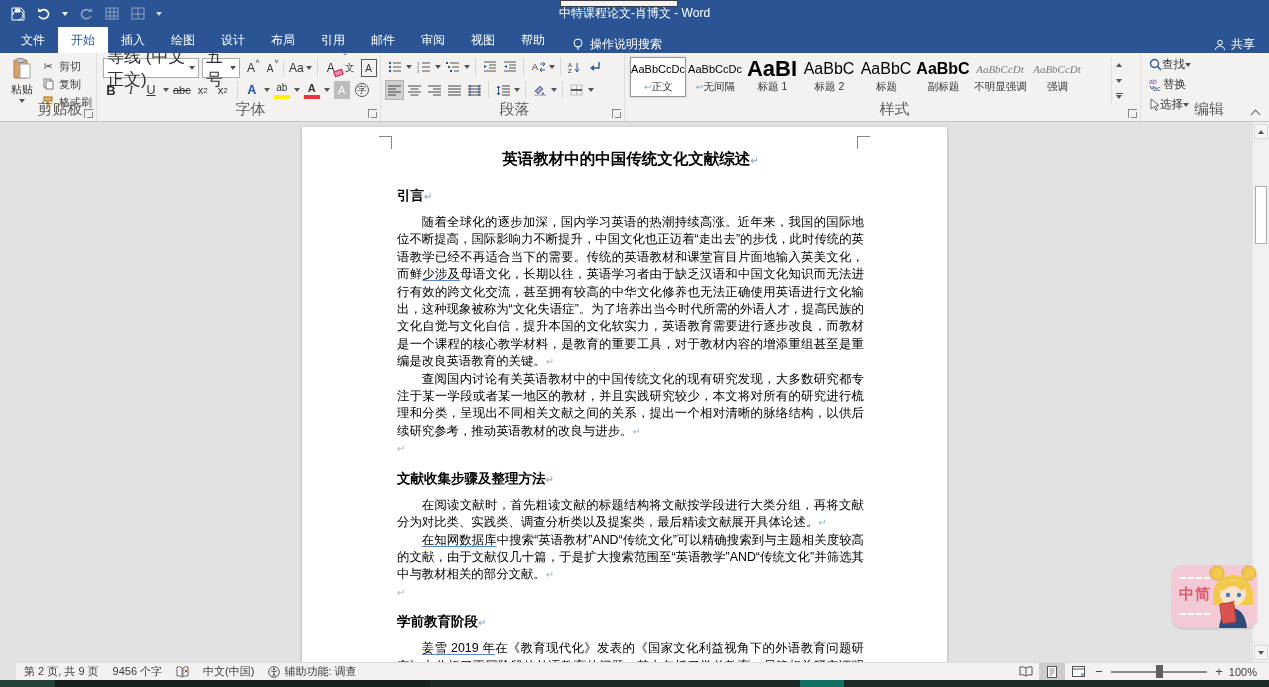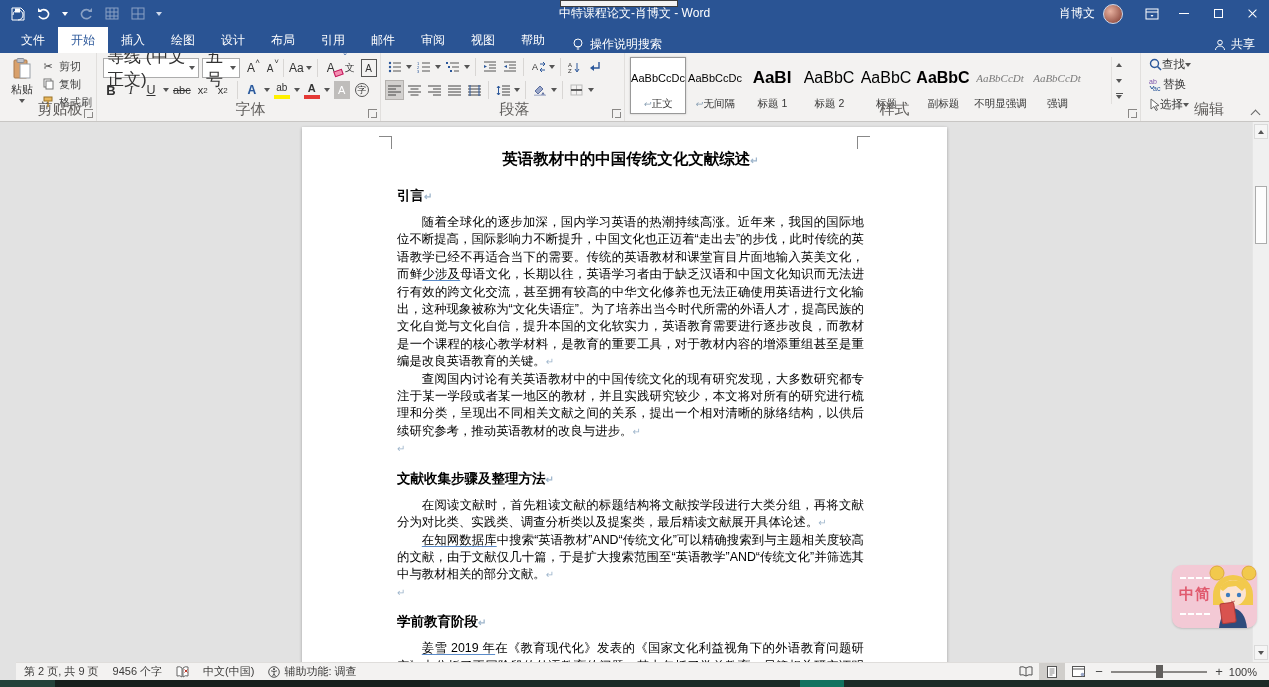--- a/index.html
+++ b/index.html
@@ -79,24 +79,24 @@
   .pin-g::before { content:"˘"; position:absolute; top:-7px; left:2px; font-size:9px; color:#2B579A; }
   .brd-g { border:1px solid #555; font-size:10px; padding:0 2px; }
 
   .prow1 { position:absolute; left:5px; top:5px; display:flex; align-items:center; gap:3px; }
   .prow2 { position:absolute; left:5px; top:28px; display:flex; align-items:center; gap:3px; }
   .pbtn { height:18px; min-width:17px; display:flex; align-items:center; justify-content:center; }
   .pbtn.sel { background:#D2D0CE; outline:1px solid #B3B0AD; }
   .list-ic line, .list-ic rect, .list-ic path, .list-ic circle { vector-effect:non-scaling-stroke; }
 
   .styles-gallery { position:absolute; left:5px; top:4px; display:flex; }
-  .style-card { width:56px; height:57px; margin-right:1px; border:1px solid transparent; display:flex; flex-direction:column; align-items:center; justify-content:flex-end; padding-bottom:2px; background:transparent; }
+  .style-card { width:56px; height:40px; margin-right:1px; border:1px solid transparent; display:flex; flex-direction:column; align-items:center; justify-content:flex-end; padding-bottom:2px; background:transparent; }
   .style-card.selected { border:1px solid #999; background:#fff; box-shadow:0 0 2px rgba(0,0,0,.2); }
   .style-prev { font-size:11px; color:#000; flex:1; display:flex; align-items:center; overflow:hidden; white-space:nowrap; max-width:54px; }
-  .style-card.h1 .style-prev { font-size:17px; font-weight:bold; }
+  .style-card.h1 .style-prev { font-size:22px; font-weight:bold; }
   .style-card.h2 .style-prev { font-size:16px; }
   .style-card.ttl .style-prev { font-size:16px; }
   .style-card.sub .style-prev { font-size:16px; font-weight:bold; }
   .style-card.emph .style-prev,.style-card.emph2 .style-prev { font-style:italic; color:#7a7a7a; font-family:Liberation Serif, serif; }
   .style-label { font-size:10.5px; color:#333; white-space:nowrap; }
   .style-mark { color:#8aa0b4; font-size:9px; margin-right:1px; }
   .gal-scroll { position:absolute; right:14px; top:4px; width:15px; height:47px; display:flex; flex-direction:column; border-left:1px solid #E1DFDD; }
   .gal-scroll .gbtn { flex:1; display:flex; align-items:center; justify-content:center; }
   .tri-up { width:0;height:0;border-left:3px solid transparent;border-right:3px solid transparent;border-bottom:4px solid #555; }
   .tri-dn { width:0;height:0;border-left:3px solid transparent;border-right:3px solid transparent;border-top:4px solid #555; }
@@ -188,40 +188,20 @@
     </span>
     <span class="qbtn dim">
       <svg width="14" height="13" viewBox="0 0 14 13">
           <rect x="1" y="1" width="12" height="11" fill="none" stroke="#fff"></rect>
           <path d="M1 7 h12 M7 1 v11" stroke="#fff"></path>
         </svg>
     </span>
     <span class="caret" style="border-top-color:#cfd9ec"></span>
   </div>
   <div class="win-title">中特课程论文-肖博文 - Word</div>
-  <div class="tb-right">
-    <span class="user-name">肖博文</span>
-    <span class="avatar"></span>
-    <span class="ribbon-opts">
-      <svg width="14" height="12" viewBox="0 0 14 12">
-          <rect x="1" y="1" width="12" height="10" fill="none" stroke="#fff"></rect>
-          <path d="M1 4 h12" stroke="#fff"></path>
-          <path d="M5.5 7 l1.5 2 l1.5 -2 z" fill="#fff"></path>
-        </svg>
-    </span>
-    <span class="wbtn">
-        <i class="gl-min"></i>
-      </span>
-    <span class="wbtn">
-        <i class="gl-restore"></i>
-      </span>
-    <span class="wbtn">
-        <i class="gl-close"></i>
-      </span>
-  </div>
 </div>
 <div class="top-sliver"></div>
 
 <div class="tabrow">
   <div class="tabs">
 
   <div class="tab file">
         <span>文件</span>
       </div>
       <div class="tab active">

